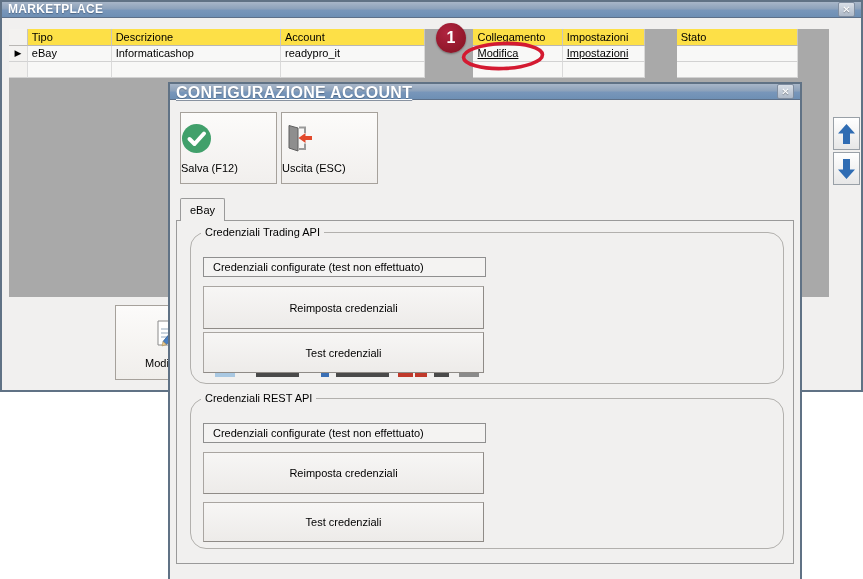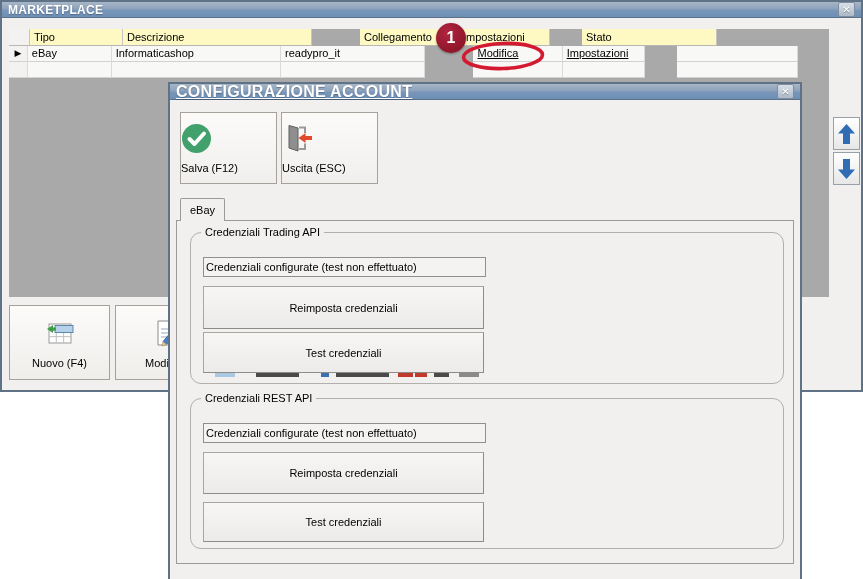--- a/index.html
+++ b/index.html
@@ -3,34 +3,34 @@
 <meta charset="utf-8">
 <style>
   html,body{margin:0;padding:0;background:#fff;}
   *{box-sizing:border-box;font-family:"Liberation Sans","DejaVu Sans",sans-serif;}
   .stage{position:relative;width:863px;height:579px;overflow:hidden;background:#fff;font-size:11px;color:#000;}
 
   
   .win{position:absolute;background:#f1f0ef;border:2px solid #607285;}
   .titlebar{position:absolute;left:0;top:0;right:0;height:16px;
     background:linear-gradient(180deg,#a8b6c8 0%,#8da2bb 45%,#7896ba 55%,#6e8fb4 100%);
-    border-bottom:1px solid #5d7089;display:flex;align-items:center;padding:0 6px;}
+    border-bottom:1px solid #5d7089;display:flex;align-items:flex-start;padding:0 6px;}
   .titlebar .ttl{color:#fff;font-weight:bold;font-size:12px;letter-spacing:.3px;
     text-shadow:0 1px 1px rgba(50,70,95,.55);flex:1;white-space:nowrap;overflow:hidden;}
   .closebtn{width:17px;height:15px;border:1px solid #7f8da0;border-radius:2px;
     background:linear-gradient(#d9dfe7,#aeb9c8);color:#fff;font-size:10px;font-weight:bold;
     display:flex;align-items:center;justify-content:center;text-shadow:0 1px 1px rgba(0,0,0,.35);cursor:default;}
 
   
   #mainwin{left:0;top:0;width:863px;height:392px;}
   .grid-area{position:absolute;left:7px;top:27px;width:820px;height:268px;background:#a9a9a9;}
   .grow{display:flex;width:789px;}
   .cell{height:16px;line-height:15px;padding:0 4px;overflow:hidden;white-space:nowrap;
     background:#f8f8f7;border-right:1px solid #dadada;border-bottom:1px solid #d2d2d2;}
-  .ghead .cell{height:17px;line-height:16px;background:#fef9c3;border-right:1px solid #c7c5c2;border-bottom:1px solid #b9b7b4;}
+  .ghead .cell{height:17px;line-height:16px;background:#fde047;border-right:1px solid #c7c5c2;border-bottom:1px solid #b9b7b4;}
   .c-sel{width:21px;padding:0;background:#f3f2f0 !important;display:flex;align-items:center;justify-content:center;}
   .c-tipo{width:93px;}.c-desc{width:189px;}.c-acc{width:161px;}
   .c-coll{width:99px;margin-left:48px;}.c-imp{width:91px;}.c-stato{width:135px;margin-left:32px;}
   .rowptr{font-size:9px;line-height:1;color:#000;}
   .gridlink{color:#000;text-decoration:underline;cursor:pointer;}
 
   .btn-big{position:absolute;top:303px;width:101px;height:75px;
     background:linear-gradient(#fcfbfa,#f0eeeb);border:1px solid #a6a19b;
     display:flex;flex-direction:column;align-items:center;justify-content:center;gap:8px;cursor:pointer;}
   .arrow-btn{position:absolute;left:831px;width:27px;height:33px;
@@ -47,24 +47,24 @@
   #dialog{left:168px;top:82px;width:634px;height:502px;z-index:10;}
   #dialog .titlebar .ttl{font-size:16px;text-decoration:underline;}
   .tool-btn{position:absolute;top:28px;width:97px;height:72px;
     background:linear-gradient(#fcfbfa,#f1efed);border:1px solid #a6a19b;
     display:flex;flex-direction:column;justify-content:center;gap:8px;cursor:pointer;}
   .tab{position:absolute;left:10px;top:114px;width:45px;height:23px;z-index:3;
     background:#f1f0ef;border:1px solid #9a9a9a;border-bottom:none;border-radius:2px 2px 0 0;
     display:flex;align-items:center;justify-content:center;cursor:pointer;}
   .tabpage{position:absolute;left:6px;top:136px;width:618px;height:344px;
     border:1px solid #9a9a9a;background:#f1f0ef;z-index:1;}
-  .group{position:absolute;left:20px;width:594px;border:1px solid #b2b0ad;border-radius:11px;z-index:4;}
+  .group{position:absolute;left:20px;width:594px;border:1px solid #b2b0ad;border-radius:16px;z-index:4;}
   .glabel{position:absolute;top:-8px;left:10px;background:#f1f0ef;padding:0 4px;line-height:15px;}
   .statusfield{position:absolute;left:12px;top:24px;width:283px;height:20px;
-    border:1px solid #8f8f8f;background:#f4f3f2;line-height:18px;padding:0 2px;overflow:hidden;white-space:nowrap;}
+    border:1px solid #8f8f8f;background:#f4f3f2;line-height:18px;padding:0 9px;overflow:hidden;white-space:nowrap;}
   .cred-btn{position:absolute;left:12px;width:281px;cursor:pointer;
     background:linear-gradient(#f7f6f5,#edebe9);border:1px solid #a9a5a1;
     border-right-color:#8f8b87;border-bottom-color:#8f8b87;
     display:flex;align-items:center;justify-content:center;}
   .strip{position:absolute;top:140px;left:0;height:4px;width:100%;overflow:hidden;}
   .strip i{position:absolute;top:0;height:4px;display:block;}
 </style>
 </head>
 <body>
 
@@ -74,20 +74,21 @@
     <div class="titlebar">
       <span class="ttl">MARKETPLACE</span>
       <span class="closebtn">✕</span>
     </div>
 
     <div class="grid-area">
       <div class="grow ghead">
         <div class="cell c-sel"></div>
         <div class="cell c-tipo">Tipo</div>
         <div class="cell c-desc">Descrizione</div>
+        <div class="cell c-acc">Account</div>
         <div class="cell c-coll">Collegamento</div>
         <div class="cell c-imp">Impostazioni</div>
         <div class="cell c-stato">Stato</div>
       </div>
       <div class="grow">
         <div class="cell c-sel">
           <span class="rowptr">▶</span>
         </div>
         <div class="cell c-tipo">eBay</div>
         <div class="cell c-desc">Informaticashop</div>
@@ -104,29 +105,20 @@
         <div class="cell c-sel"></div>
         <div class="cell c-tipo"></div>
         <div class="cell c-desc"></div>
         <div class="cell c-acc"></div>
         <div class="cell c-coll"></div>
         <div class="cell c-imp"></div>
         <div class="cell c-stato"></div>
       </div>
     </div>
 
-    <div class="btn-big" style="left:7px;">
-      <svg width="32" height="32" viewBox="0 0 32 32">
-        <rect x="5" y="7" width="22" height="19" fill="#fdfdfd" stroke="#9a9a9a"></rect>
-        <path d="M12.3 7 V26 M19.6 7 V26 M5 13.3 H27 M5 19.6 H27" stroke="#c2c2c2" stroke-width="1" fill="none"></path>
-        <rect x="11" y="8.5" width="18" height="7" fill="#b5d2ea" stroke="#5d87ae"></rect>
-        <path d="M3 12 l6 -4 v2.5 h3 v3 h-3 v2.5 z" fill="#3f9e43"></path>
-      </svg>
-      <span>Nuovo (F4)</span>
-    </div>
     <div class="btn-big" style="left:113px;">
       <svg width="32" height="32" viewBox="0 0 32 32">
         <path d="M8 4 h12 l5 5 v19 H8 z" fill="#ffffff" stroke="#8a8a8a"></path>
         <path d="M20 4 v5 h5 z" fill="#e6e6e6" stroke="#8a8a8a"></path>
         <path d="M11 12 h11 M11 16 h11 M11 20 h7" stroke="#b9c6d4" stroke-width="1.4"></path>
         <path d="M13 24.5 L24 11.5 l3.5 3 L16.5 27.5 z" fill="#4a7fc1" stroke="#2f5f99" stroke-width="0.8"></path>
         <path d="M13 24.5 l3.5 3 L12 29 z" fill="#e8c98e" stroke="#a98c55" stroke-width="0.6"></path>
       </svg>
       <span>Modifica</span>
     </div>

